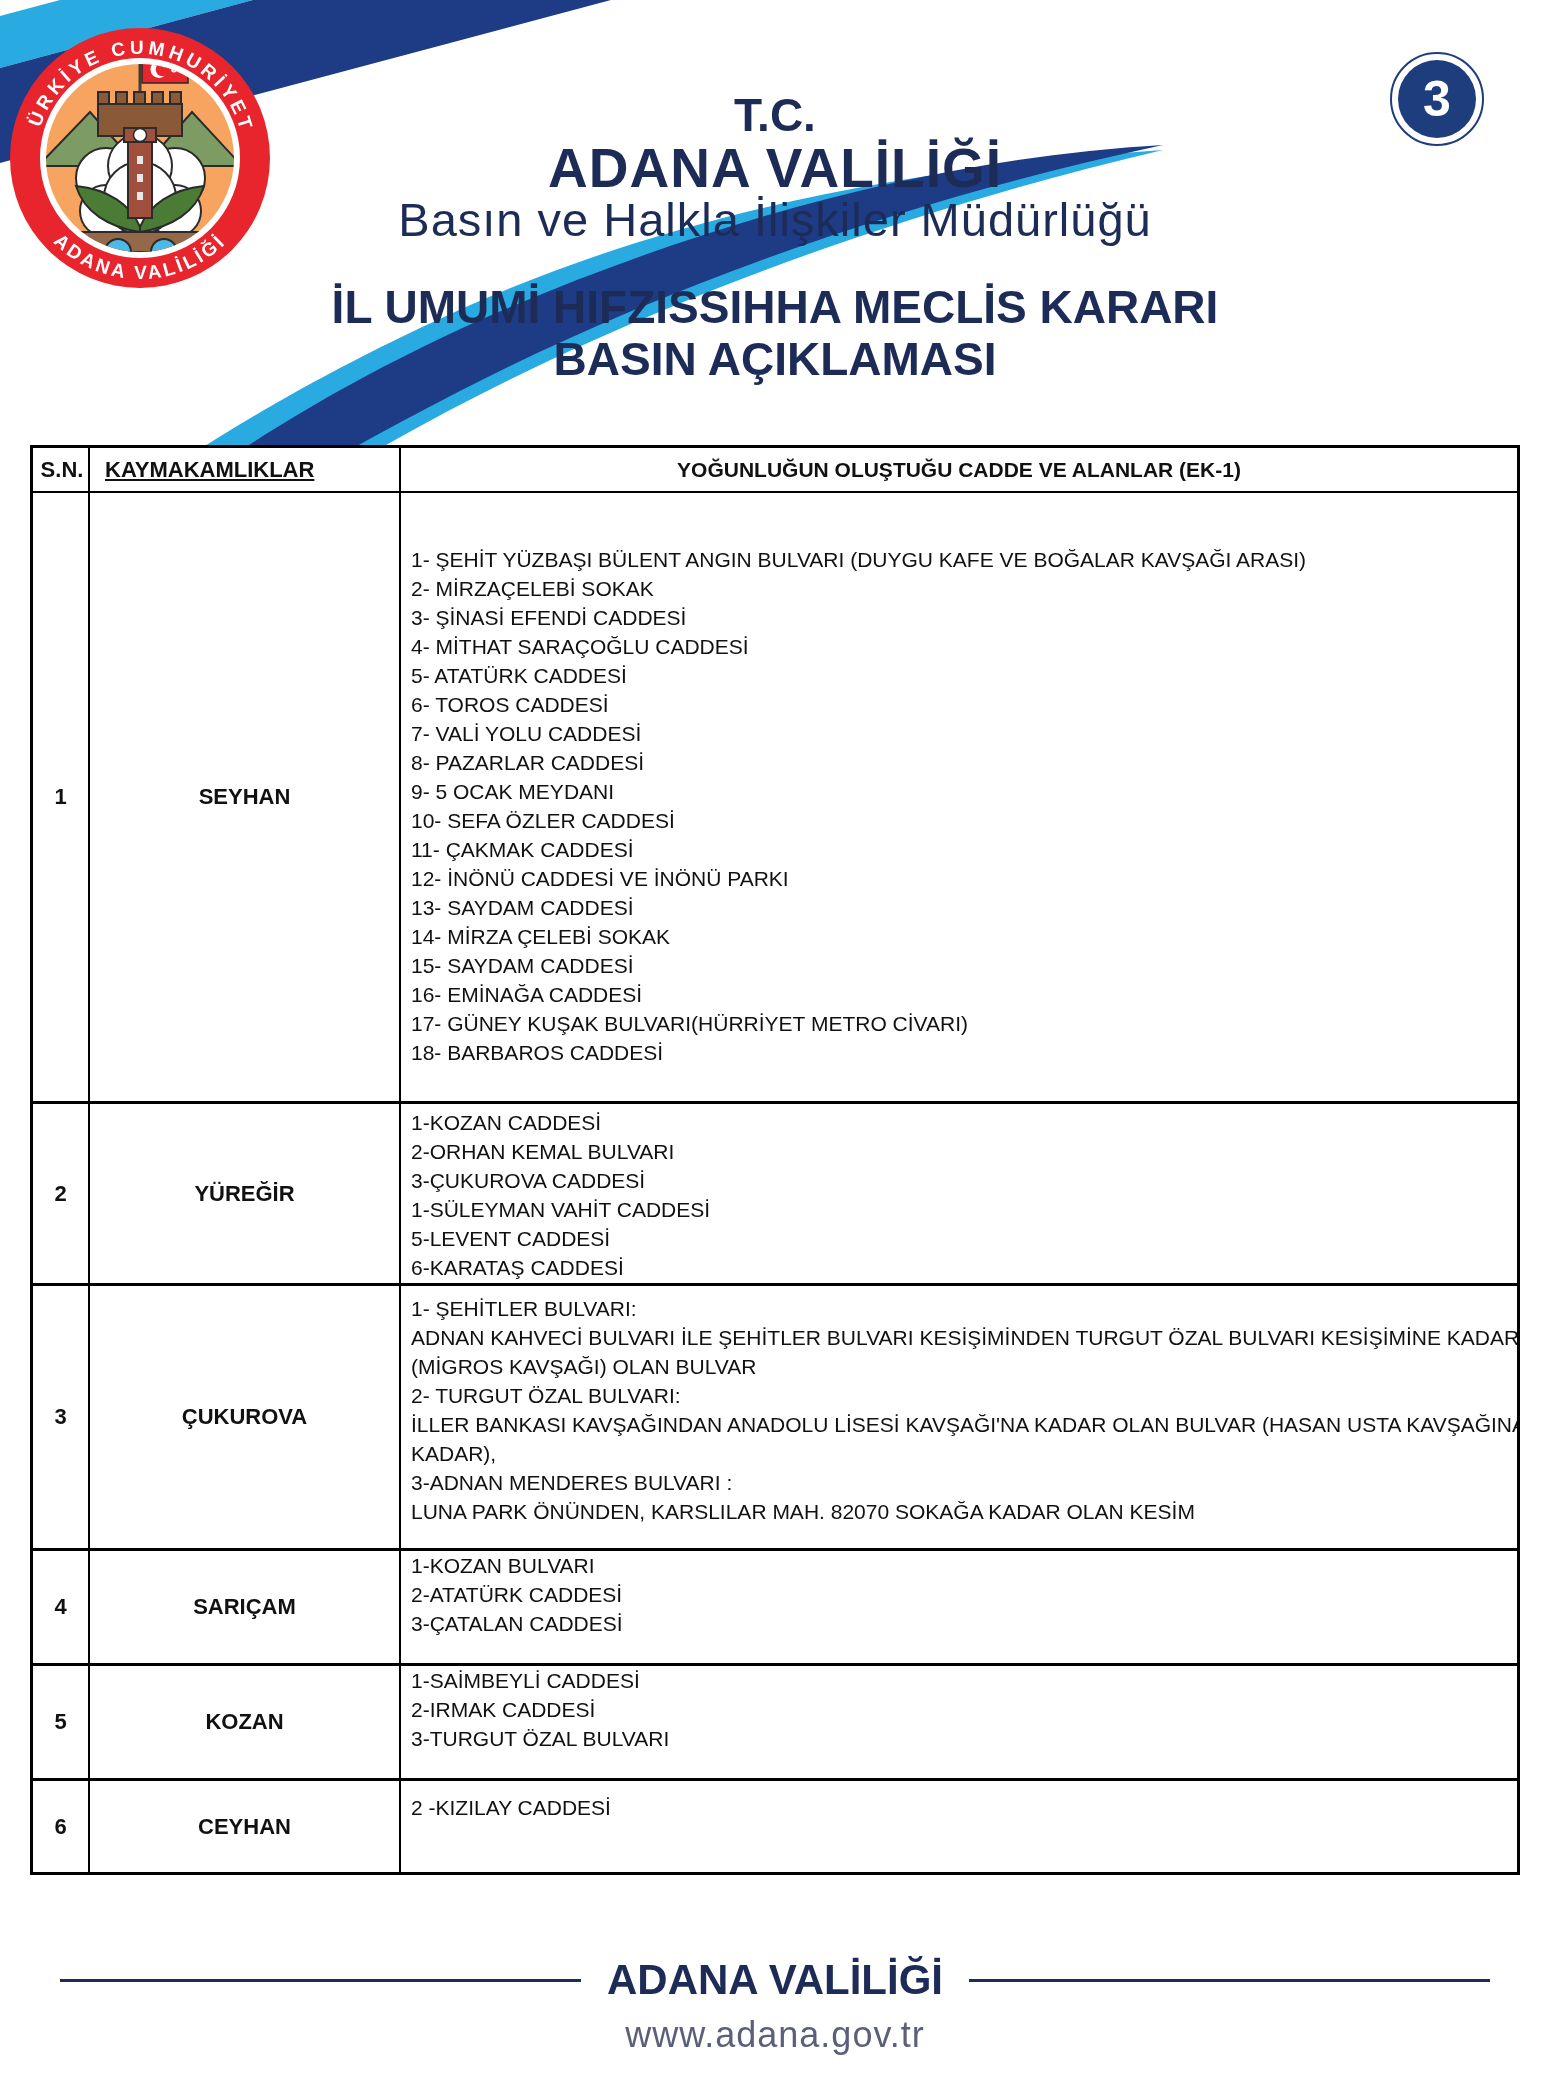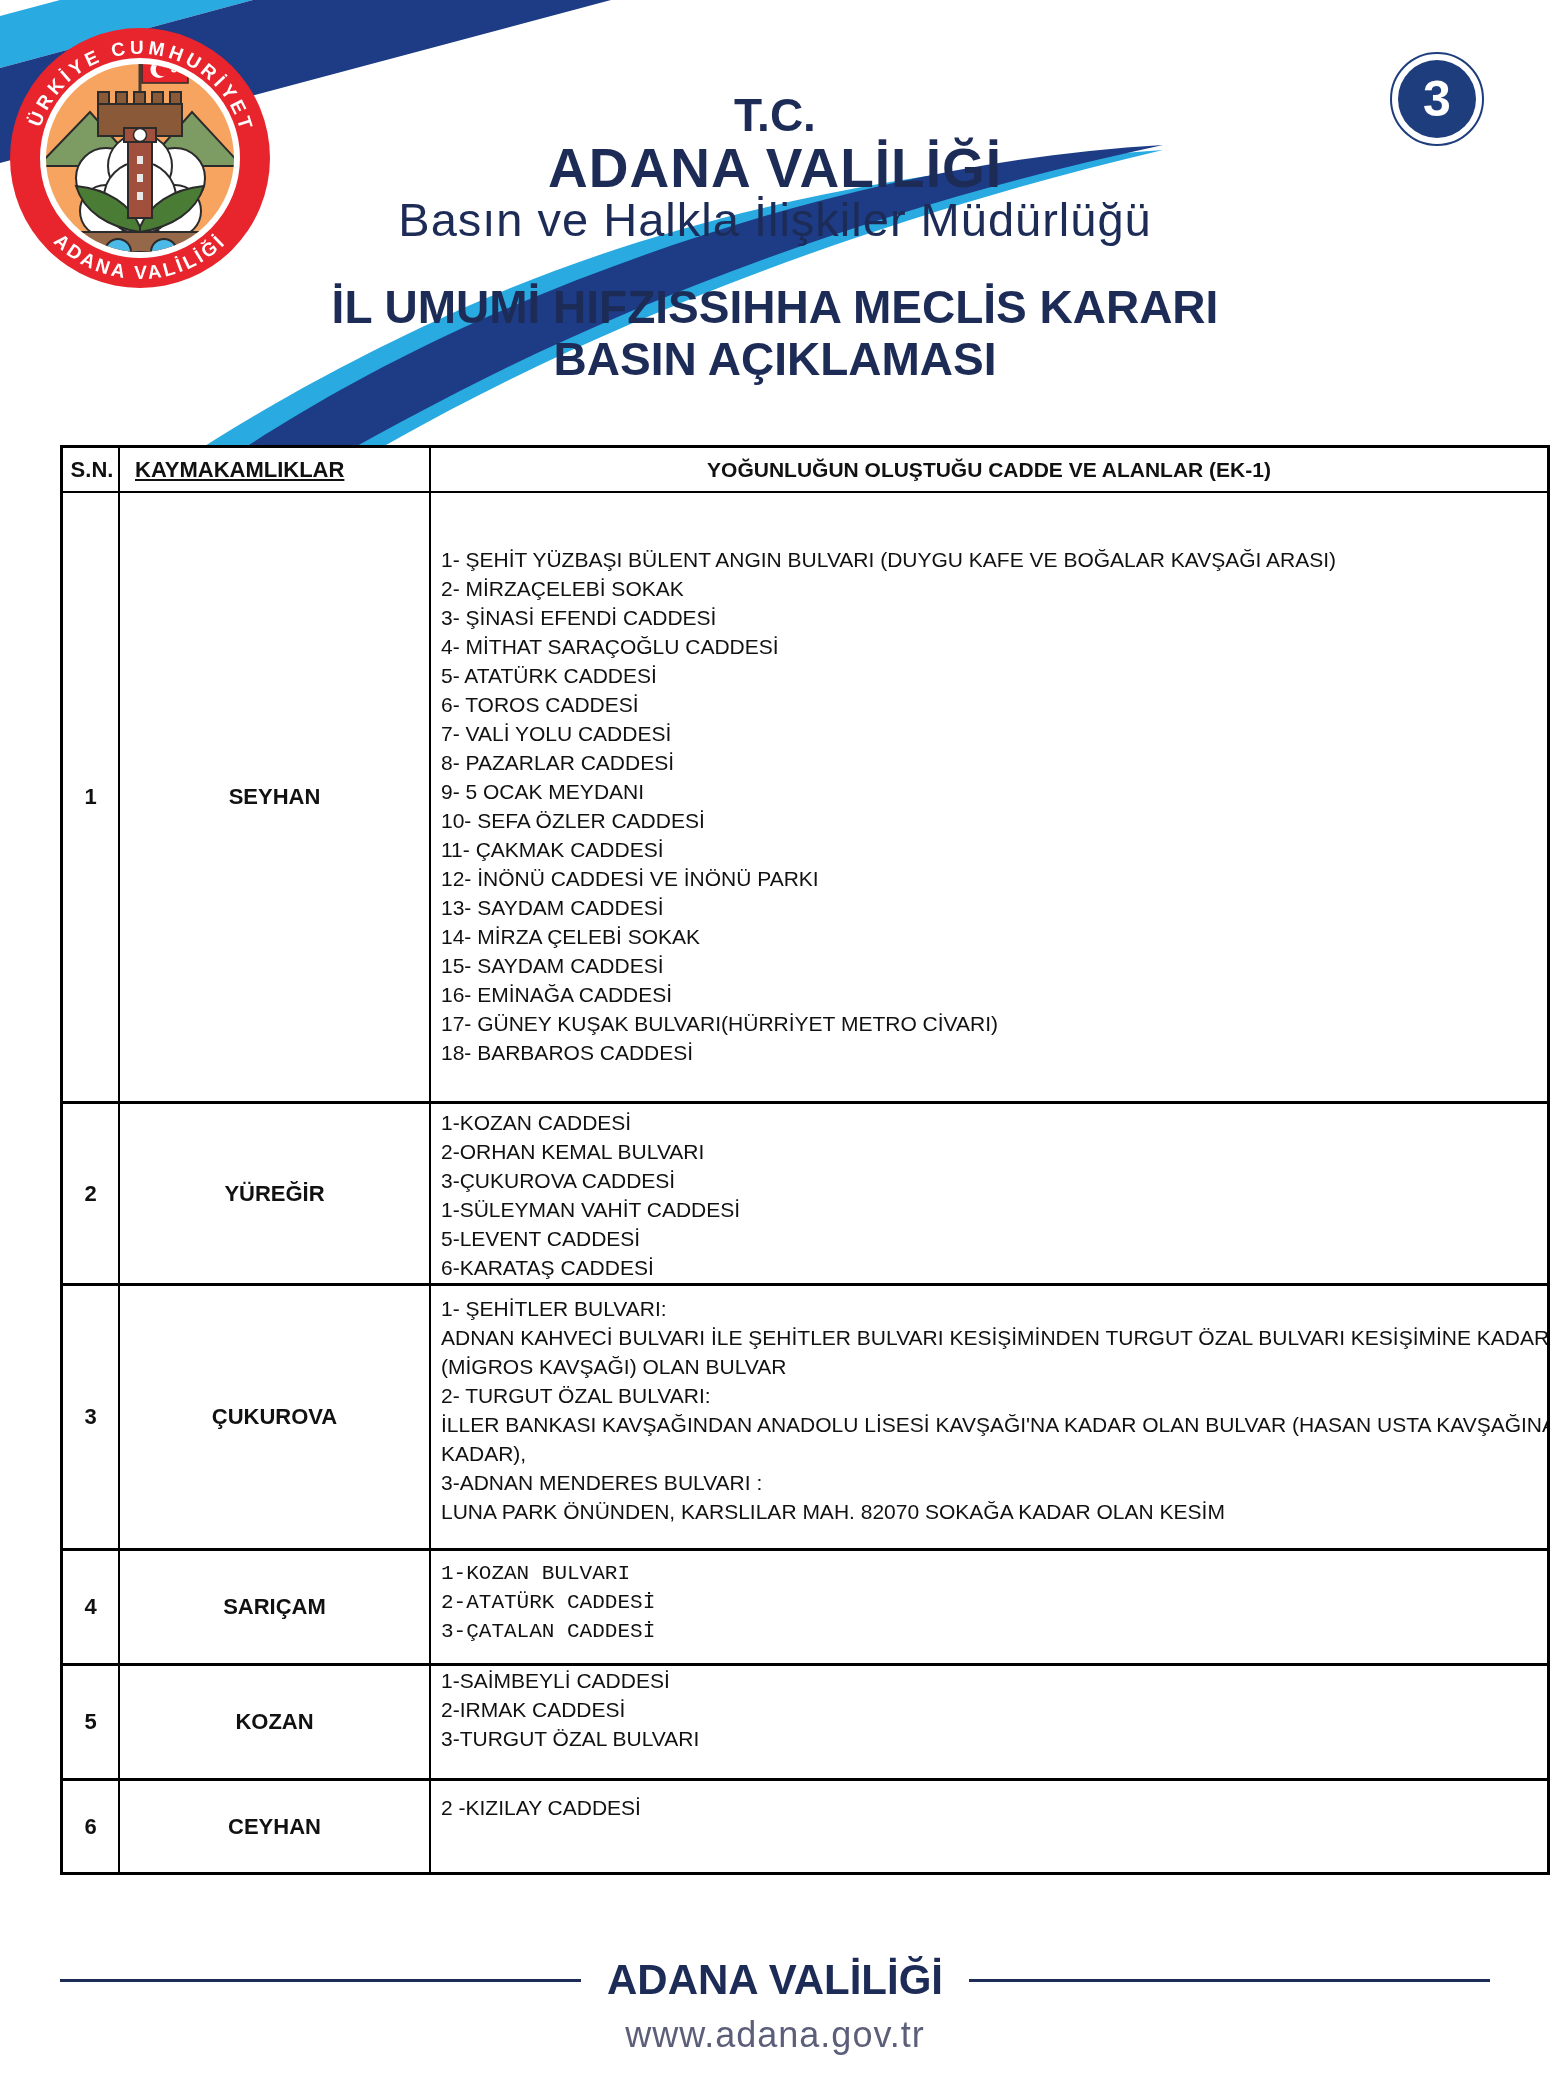--- a/index.html
+++ b/index.html
@@ -23,21 +23,21 @@
   .hd{position:absolute;left:0;width:1550px;text-align:center;color:#1d2b57;z-index:2;white-space:nowrap;}
   .h-tc  {top:88px;  font-size:46px;font-weight:bold;}
   .h-org {top:136px; font-size:55px;font-weight:bold;letter-spacing:1px;}
   .h-dept{top:192px; font-size:47px;font-weight:400;letter-spacing:1px;}
   .h-doc1{top:280px; font-size:46px;font-weight:bold;}
   .h-doc2{top:332px; font-size:46px;font-weight:bold;}
 
   
   .tbl{
     position:absolute;left:30px;top:445px;width:1490px;z-index:2;
-    border:3px solid #000;box-sizing:border-box;background:#fff;color:#111;margin-left:30px;
+    border:3px solid #000;box-sizing:border-box;background:#fff;color:#111;
   }
   .trow{display:grid;grid-template-columns:57px 311px 1fr;border-bottom:3px solid #000;overflow:hidden;}
   .trow.header{border-bottom:2px solid #000;height:43px;}
   .trow:last-child{border-bottom:none;}
   .cell{border-right:2px solid #000;box-sizing:border-box;overflow:hidden;}
   .cell:last-child{border-right:none;}
   .hcell{font-weight:bold;font-size:21px;display:flex;align-items:center;}
   .hcell.sn{padding-left:3px;}
   .hcell.kay{padding-left:15px;font-size:22px;text-decoration:underline;}
   .hcell.streets{justify-content:center;}
@@ -197,21 +197,21 @@
             <div class="street">2- TURGUT ÖZAL BULVARI:</div>
             <div class="street">İLLER BANKASI KAVŞAĞINDAN ANADOLU LİSESİ KAVŞAĞI'NA KADAR OLAN BULVAR (HASAN USTA KAVŞAĞINA</div>
             <div class="street">KADAR),</div>
             <div class="street">3-ADNAN MENDERES BULVARI :</div>
             <div class="street">LUNA PARK ÖNÜNDEN, KARSLILAR MAH.  82070 SOKAĞA KADAR OLAN KESİM</div>
           </div>
         </div>
         <div class="trow" style="height: 112px;">
           <div class="cell sn">4</div>
           <div class="cell district">SARIÇAM</div>
-          <div class="cell items" style="padding-top: 8px; font-family: Liberation Mono, monospace;">
+          <div class="cell items" style="">
             <div class="street">1-KOZAN BULVARI</div>
             <div class="street">2-ATATÜRK CADDESİ</div>
             <div class="street">3-ÇATALAN CADDESİ</div>
           </div>
         </div>
         <div class="trow" style="height: 112px;">
           <div class="cell sn">5</div>
           <div class="cell district">KOZAN</div>
           <div class="cell items" style="">
             <div class="street">1-SAİMBEYLİ CADDESİ</div>

